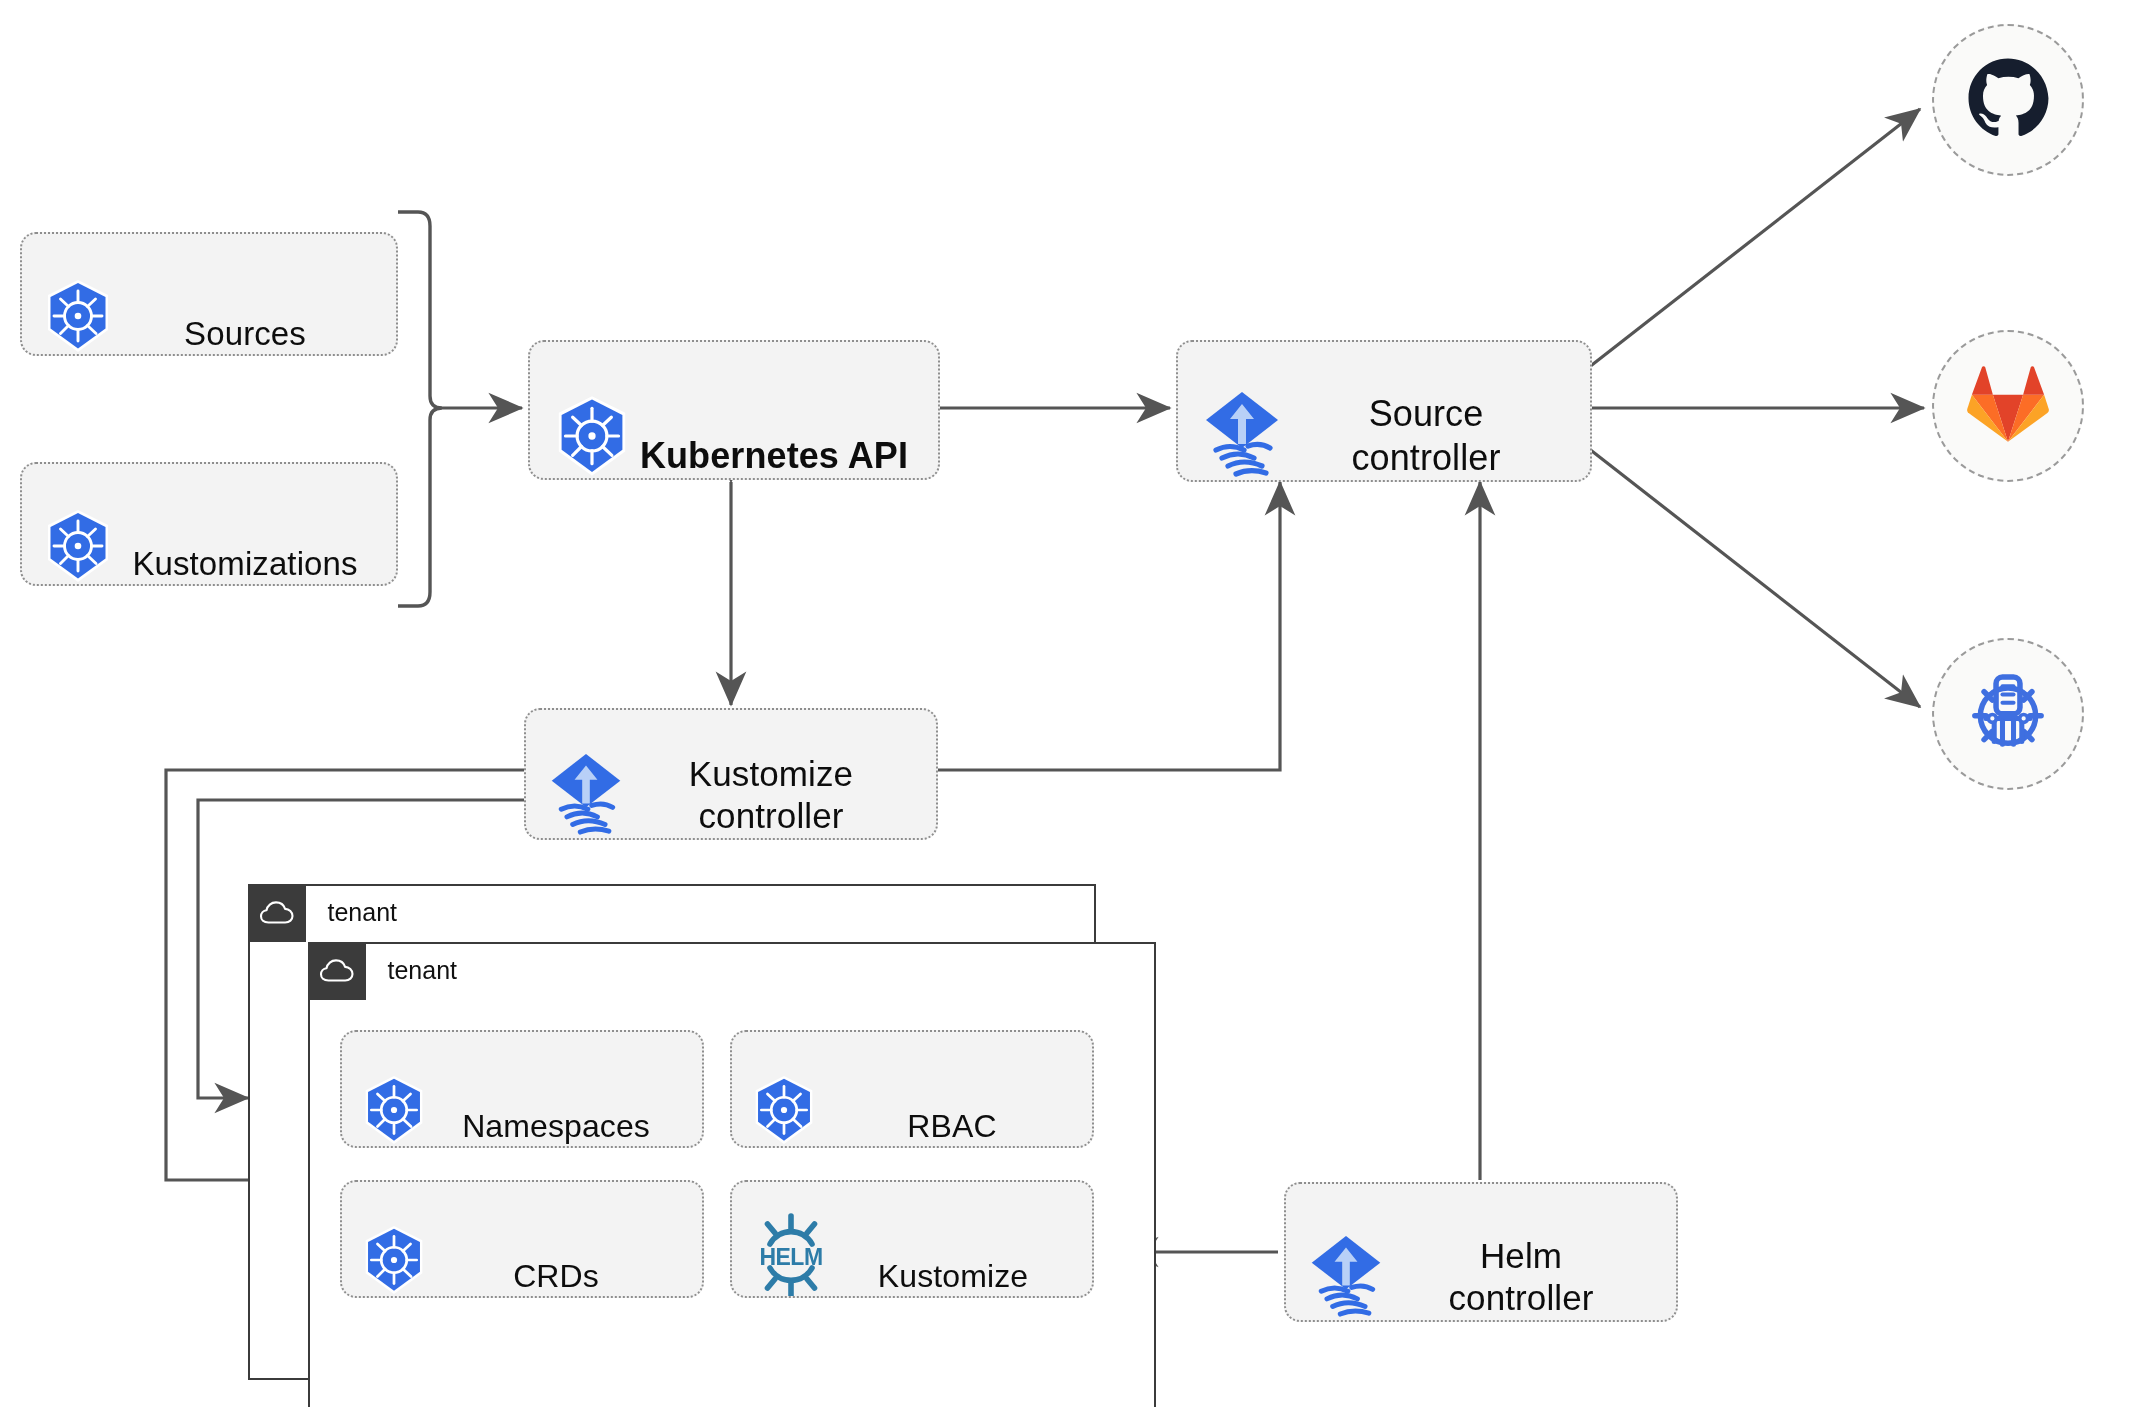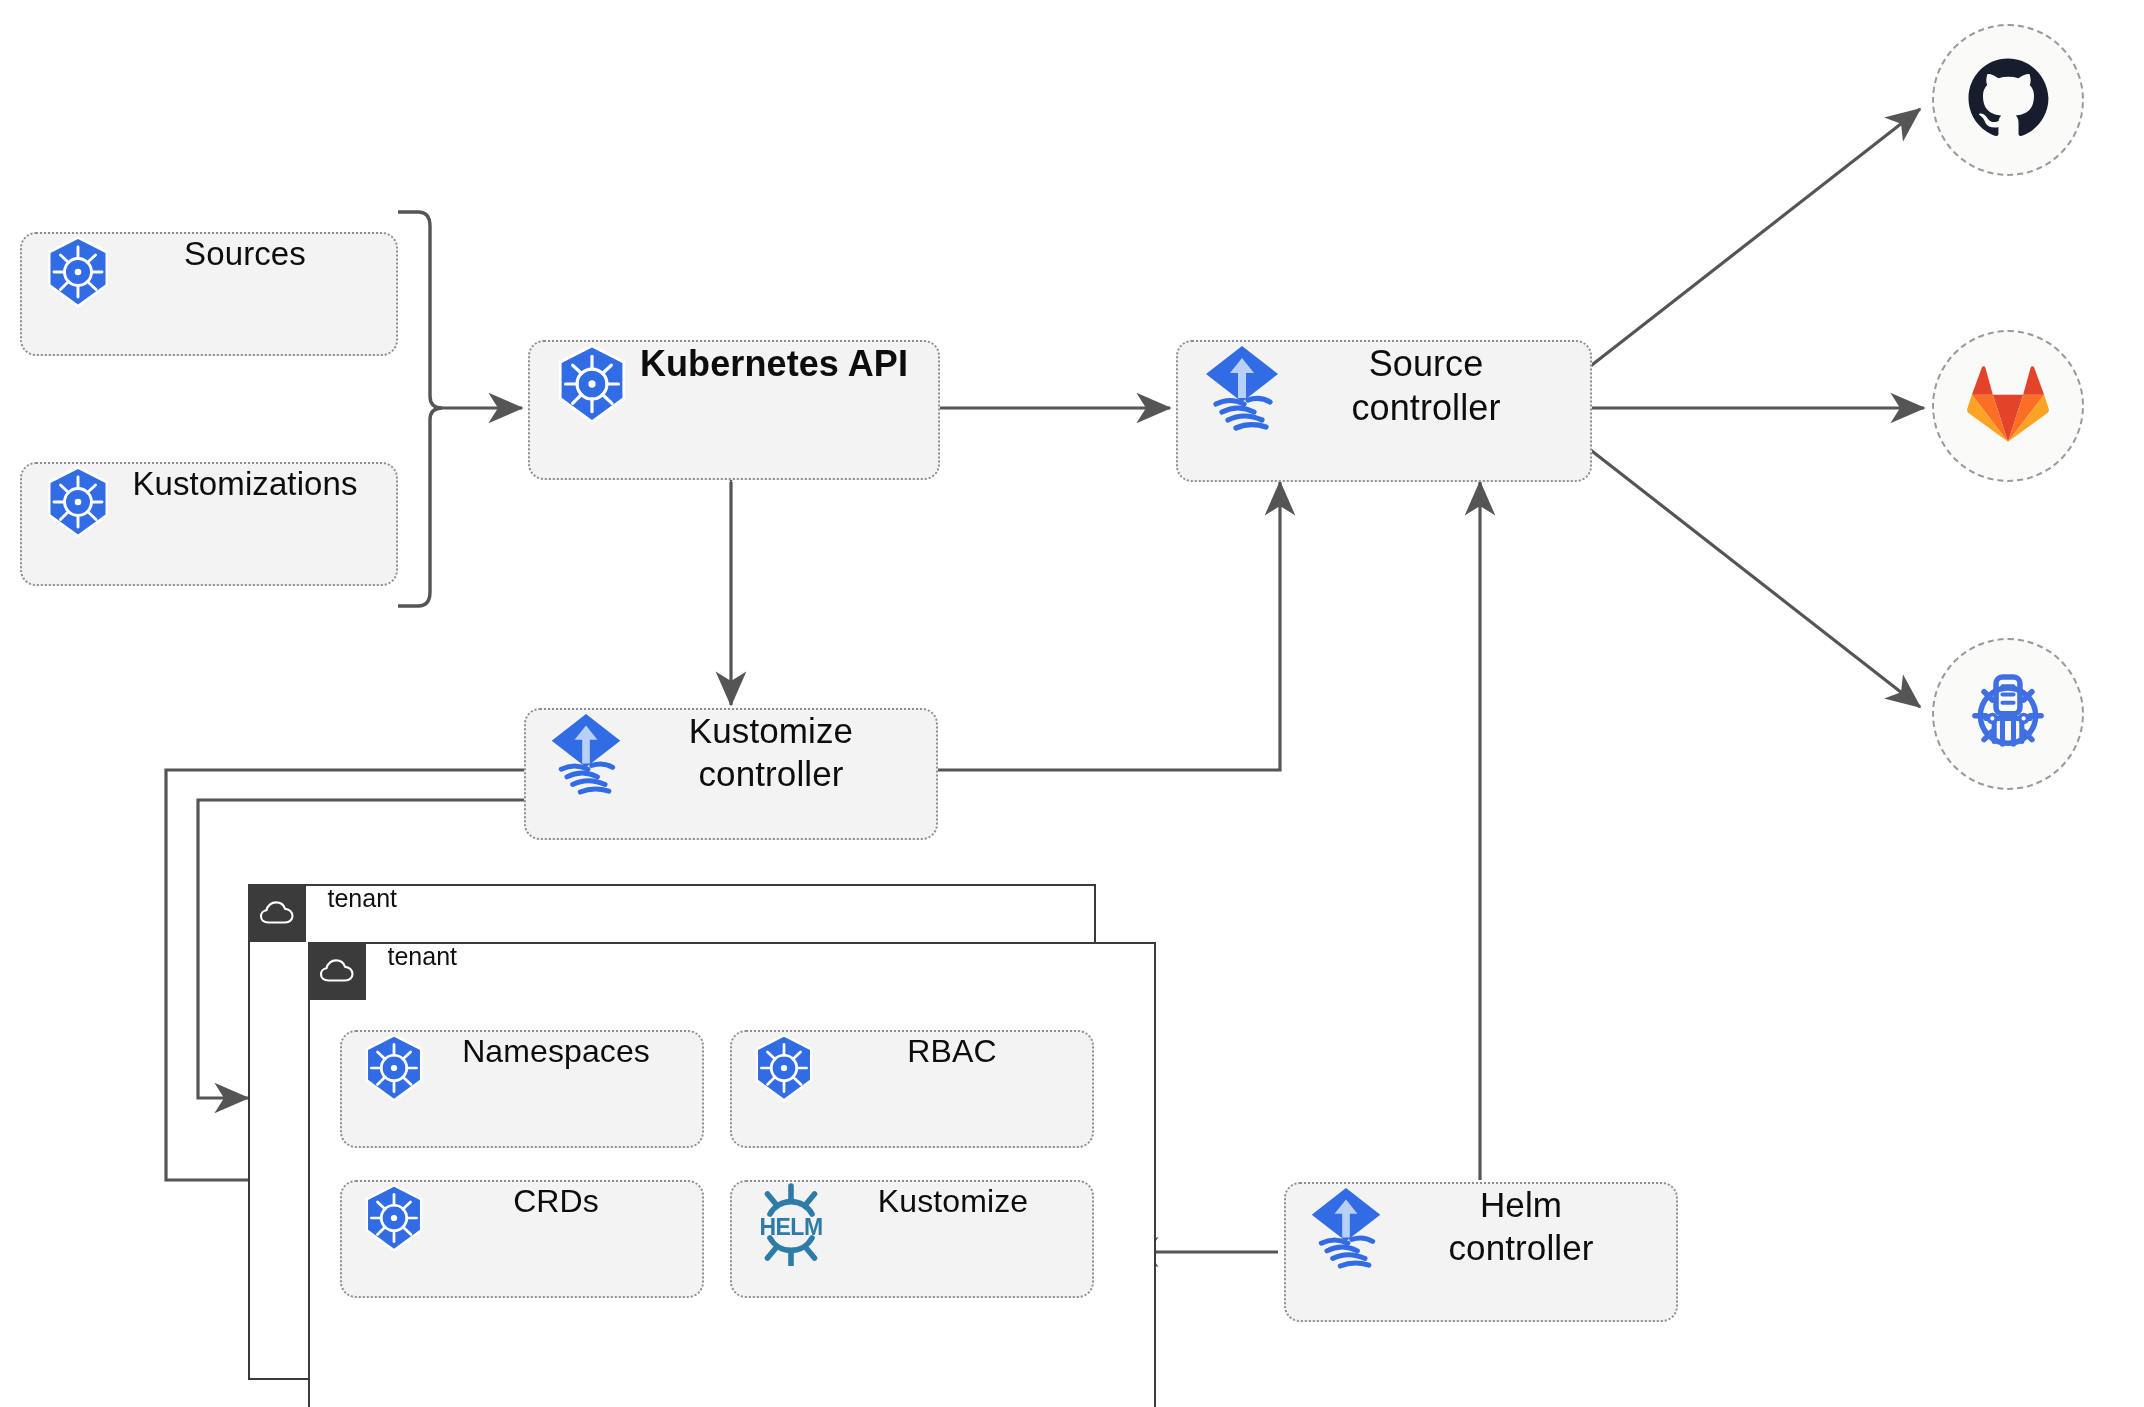--- a/index.html
+++ b/index.html
@@ -27,21 +27,21 @@
   }
 
   
   .node {
     position: absolute;
     box-sizing: border-box;
     background: #f3f3f3;
     border: 2.5px dotted #8e8e8e;
     border-radius: 16px;
     display: flex;
-    align-items: flex-start;
+    align-items: flex-end;
     z-index: 3;
   }
   .node .ico {
     flex: 0 0 auto;
     display: flex;
     align-items: center;
     justify-content: center;
   }
   .node .lbl {
     flex: 1 1 auto;
@@ -75,21 +75,21 @@
     background: #ffffff;
     border: 2.5px solid #3b3b3b;
     z-index: 2;
   }
   .tenant-tab {
     position: absolute;
     left: -2.5px;
     top: -2.5px;
     height: 58px;
     display: flex;
-    align-items: flex-start;
+    align-items: center;
     z-index: 4;
   }
   .tenant-tab .tab-icon {
     width: 58px;
     height: 58px;
     background: #3b3b3b;
     display: flex;
     align-items: center;
     justify-content: center;
     flex: 0 0 auto;

